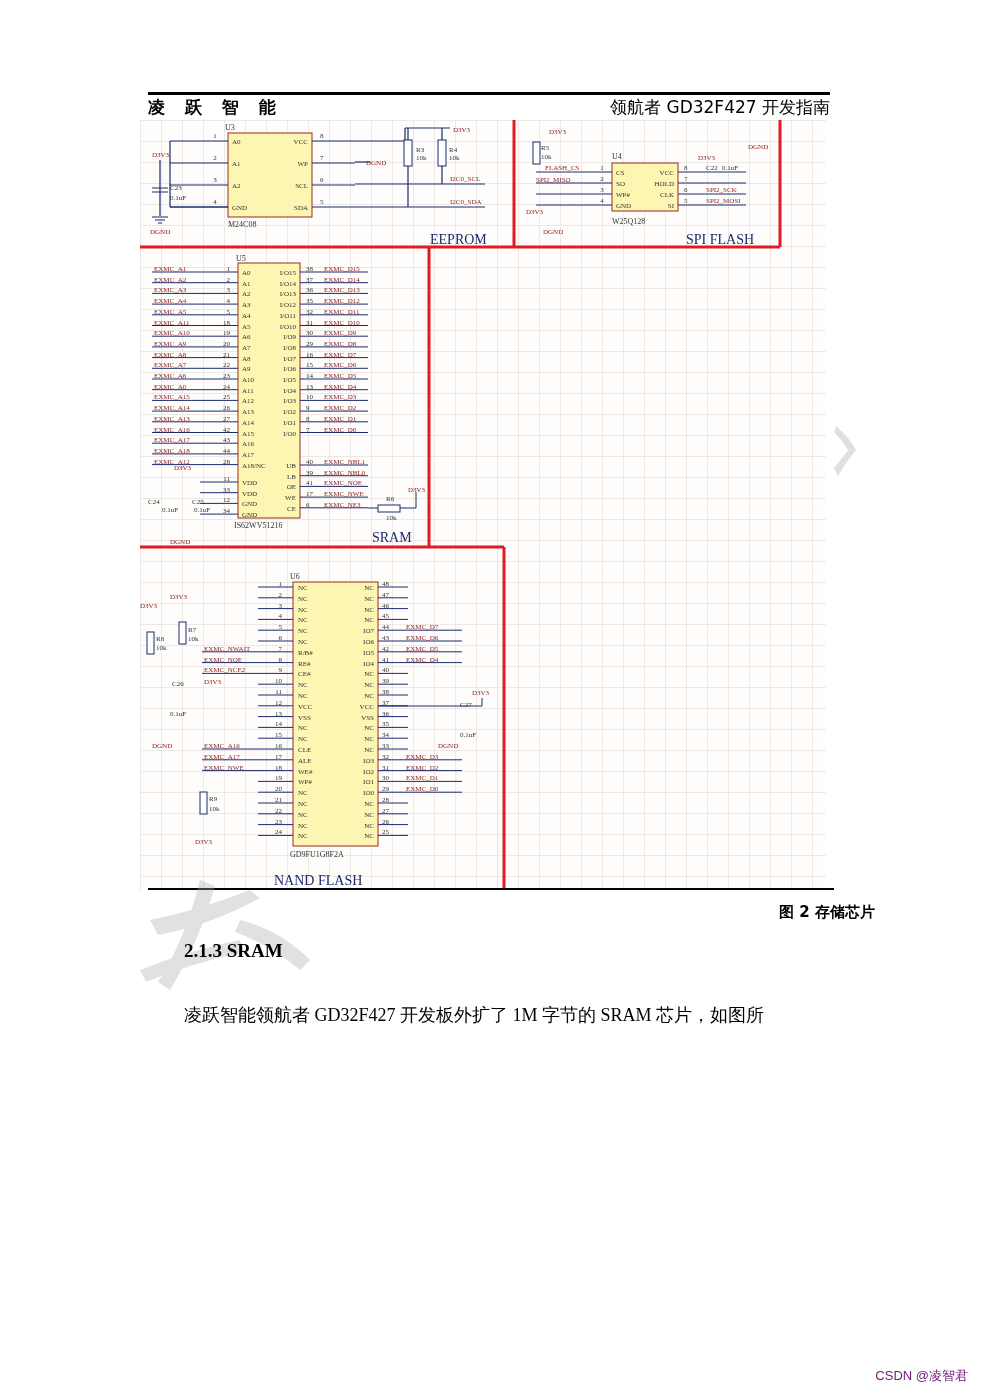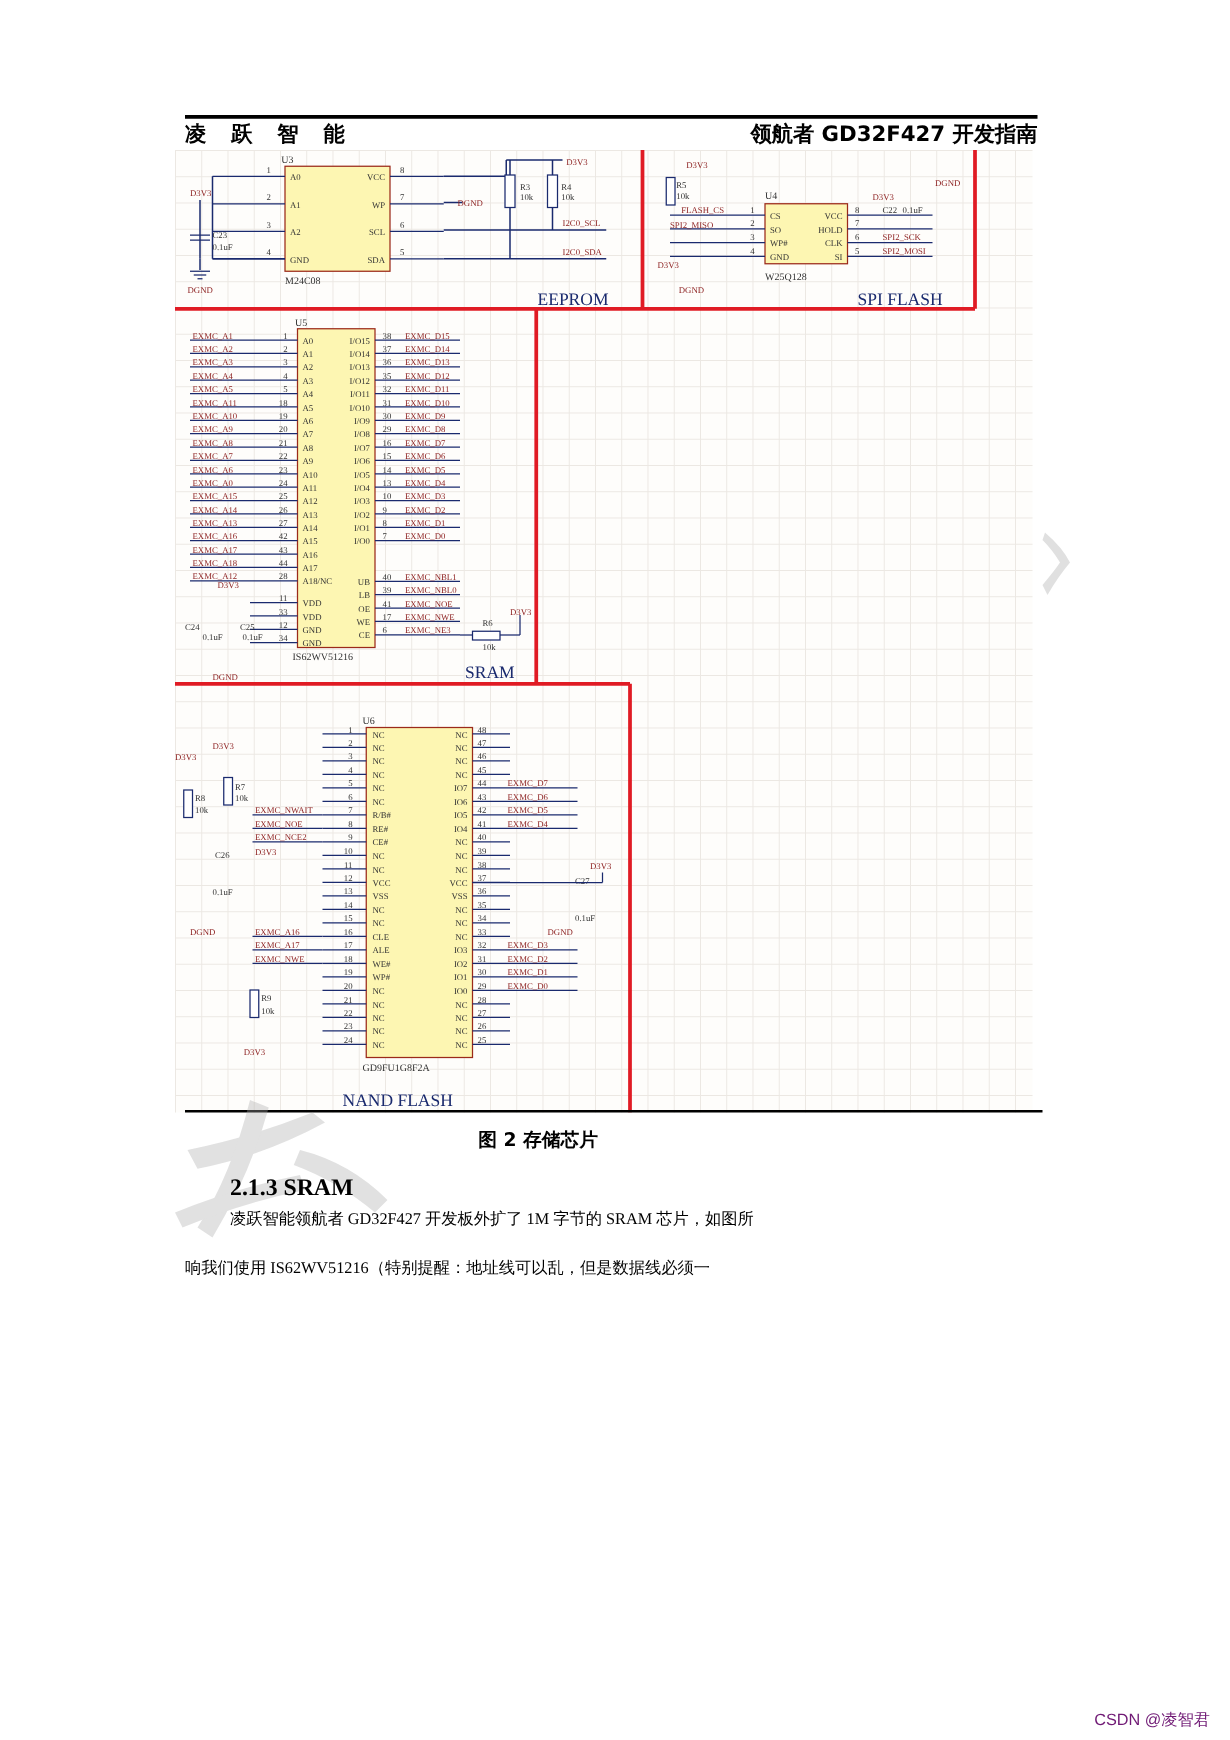--- a/index.html
+++ b/index.html
@@ -1,29 +1,29 @@
 <!DOCTYPE html>
 <html><head>
 <meta charset="utf-8">
 <style>
   html,body{margin:0;padding:0;background:#fff;}
   body{width:984px;height:1392px;position:relative;overflow:hidden;font-family:"Liberation Serif","DejaVu Serif",serif;color:#000;}
   .hdr{position:absolute;left:148px;top:72px;width:682px;height:22px;margin-top:24px;}
   .hdr-left{position:absolute;left:0;top:0;font-family:"DejaVu Sans",sans-serif;font-weight:bold;font-size:17px;letter-spacing:7px;}
-  .hdr-right{position:absolute;right:0;top:0;font-family:"DejaVu Sans",sans-serif;font-weight:bold;font-size:17px;}
+  .hdr-right{position:absolute;right:0;top:0;font-family:"DejaVu Sans",sans-serif;font-weight:normal;font-size:17px;}
   .hdr-rule{position:absolute;left:148px;top:92px;width:682px;height:3px;background:#000;}
   .schem{position:absolute;left:140px;top:120px;width:686px;height:770px;
     background-color:#fefdfb;
     background-image:linear-gradient(#ece8e3 1px,transparent 1px),linear-gradient(90deg,#ece8e3 1px,transparent 1px);
     background-size:21px 21px;text-align:right;}
   .schem-bottom{position:absolute;left:148px;top:888px;width:686px;height:2px;background:#000;}
   svg text{font-family:"Liberation Serif",serif;}
-  .caption{position:absolute;left:1px;width:859px;top:903px;text-align:center;font-family:"DejaVu Sans",sans-serif;font-weight:bold;font-size:15px;}
+  .caption{position:absolute;left:16px;width:859px;top:903px;text-align:right;font-family:"DejaVu Sans",sans-serif;font-weight:bold;font-size:15px;}
   .sec{position:absolute;left:184px;top:940px;font-weight:bold;font-size:19px;text-align:right;}
-  .para{position:absolute;left:148px;top:956px;width:690px;font-size:13px;line-height:38.5px;}
+  .para{position:absolute;left:148px;top:996px;width:690px;font-size:18px;line-height:38.5px;}
   .para .ind{display:inline-block;width:36px;}
   .wm{position:absolute;right:16px;top:1367px;font-family:"Liberation Sans",sans-serif;font-size:13px;color:#701a75;}
   .bigwm{position:absolute;left:140px;top:880px;width:200px;height:140px;opacity:.35;}
   .sidewm{position:absolute;left:832px;top:420px;width:30px;height:60px;opacity:.45;}
 </style>
 </head>
 <body>
 
 <div class="hdr">
   <span class="hdr-left">凌 跃 智 能</span>
@@ -568,16 +568,15 @@
   <path d="M60 0 L75 6 Q60 60 30 110 L18 102 Q45 60 60 0 Z" fill="#aaa"></path>
   <path d="M100 40 Q140 50 170 80 L160 90 Q130 65 95 52 Z" fill="#aaa"></path>
   <path d="M0 90 Q50 70 100 60 L104 72 Q55 82 6 102 Z" fill="#aaa"></path>
 </svg>
 
 <div class="caption">图 2  存储芯片</div>
 <div class="sec">2.1.3 SRAM</div>
 
 <div class="para">
   <div><span class="ind"></span><span>凌跃智能领航者 GD32F427 开发板外扩了 1M 字节的 SRAM 芯片，如图所</span></div>
-  <div>响我们使用 IS62WV51216（特别提醒：地址线可以乱，但是数据线必须一</div>
 </div>
 
 <div class="wm">CSDN @凌智君</div>
 
 </body></html>

